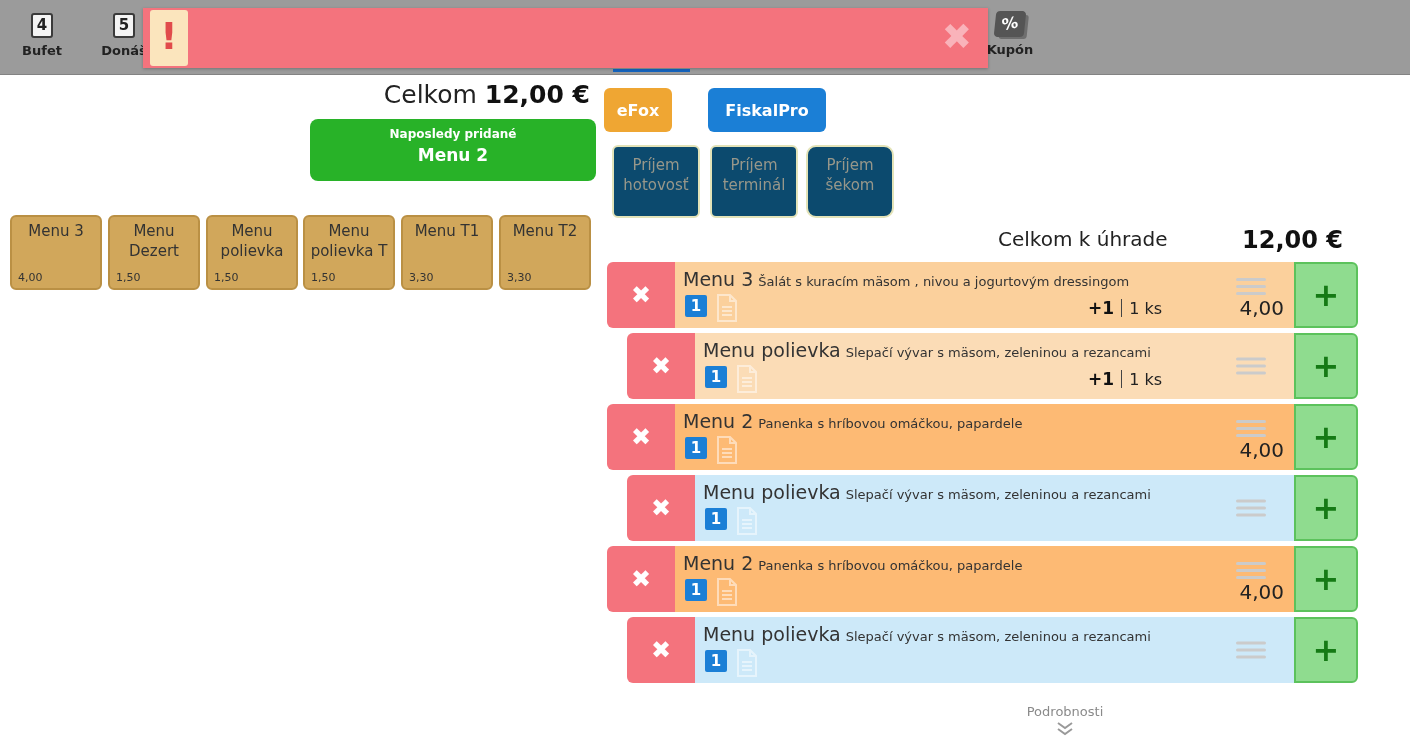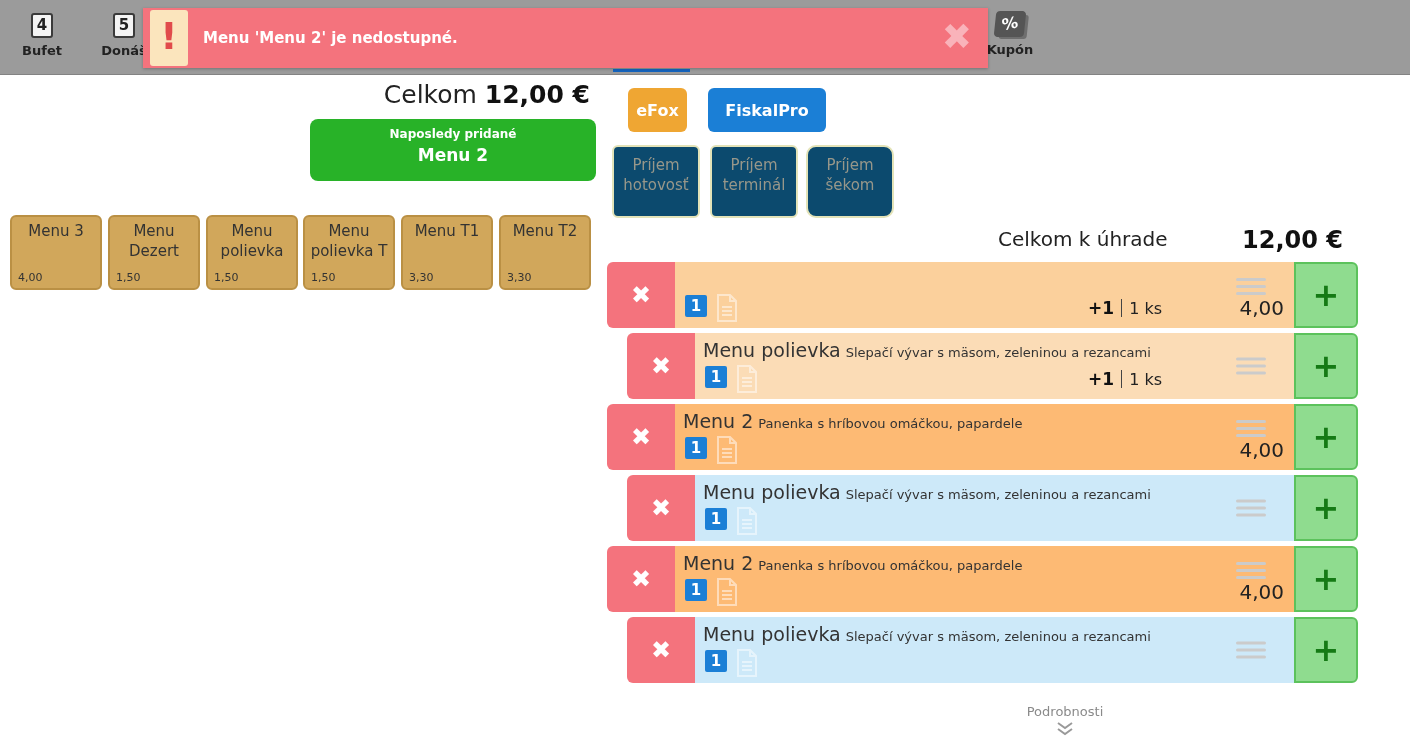--- a/index.html
+++ b/index.html
@@ -39,21 +39,21 @@
   .last-added { position:absolute; left:310px; top:119px; width:286px; height:62px;
                 background:#28b228; border-radius:8px; color:#fff; text-align:center;
                 padding-top:8px; cursor:pointer; }
   .la-caption { font-size:12px; font-weight:bold; }
   .la-name { font-size:17px; font-weight:bold; margin-top:4px; }
   
   .tab-indicator { position:absolute; left:613px; top:69px; width:77px; height:3px; background:#1565c0; }
   .dev-btn { position:absolute; top:88px; height:44px; border-radius:6px; color:#fff;
              font-weight:bold; font-size:16px; display:flex; align-items:center;
              justify-content:center; cursor:pointer; }
-  .dev-efox { left:628px; width:59px; background:#efa633; }
+  .dev-efox { left:604px; width:68px; background:#efa633; }
   .dev-fiskal { left:708px; width:118px; background:#1b7fd6; }
   .pm { position:absolute; top:145px; width:88px; height:73px; background:#0c4a6e;
         border:2px solid #e3e3b8; border-radius:6px; color:#97978a; font-size:15px;
         text-align:center; padding-top:8px; line-height:1.35; cursor:pointer; }
   .pm-1 { left:612px; } .pm-2 { left:710px; } .pm-3 { left:806px;border-radius:10px; }
   
   .menu-btn { position:absolute; top:215px; width:92px; height:75px; background:#d1a75b;
               border:2px solid #ba9044; border-radius:6px; cursor:pointer; }
   .mb-name { text-align:center; font-size:15px; color:#333; padding-top:5px; line-height:1.3; }
   .mb-price { position:absolute; left:6px; bottom:4px; font-size:11px; color:#333; }
@@ -113,21 +113,20 @@
   <div class="tb-kupon">
     <div class="kupon-icon">
       <span class="pct">%</span>
     </div>
     <div class="tb-label">Kupón</div>
   </div>
 </div>
 
 <div class="notif">
   <div class="warn">!</div>
-  <div class="notif-text">Menu 'Menu 2' je nedostupné.</div>
   <div class="notif-close">✖</div>
 </div>
 
 <div class="celkom">
   <span>Celkom</span>
   <b>12,00 €</b>
 </div>
 
 <div class="last-added">
   <div class="la-caption">Naposledy pridané</div>
@@ -168,20 +167,23 @@
 </div>
 
 <div class="order-total-label">Celkom k úhrade</div>
 <div class="order-total-value">12,00 €</div>
 
 <div class="rows">
 
   <div class="row orange">
     <div class="del">✖</div>
     <div class="rc">
+      <div>
+        <span class="rname">Menu 3</span><span class="rdesc">Šalát s kuracím mäsom , nivou a jogurtovým dressingom</span>
+      </div>
       <div class="badge">1</div>
       <span class="doc"><svg width="24" height="28" viewBox="0 0 24 28">
             <path d="M3 1h12l6 6v20H3z" fill="none" stroke="#fff" stroke-width="2"></path>
             <path d="M15 1v6h6" fill="none" stroke="#fff" stroke-width="2"></path>
             <path d="M7 13h10M7 17h10M7 21h10" stroke="#fff" stroke-width="2"></path>
           </svg></span>
       <div class="plusqty">
         <span class="pq-plus">+1</span>
         <span class="pq-div"></span>
         <span class="pq-unit">1 ks</span>

